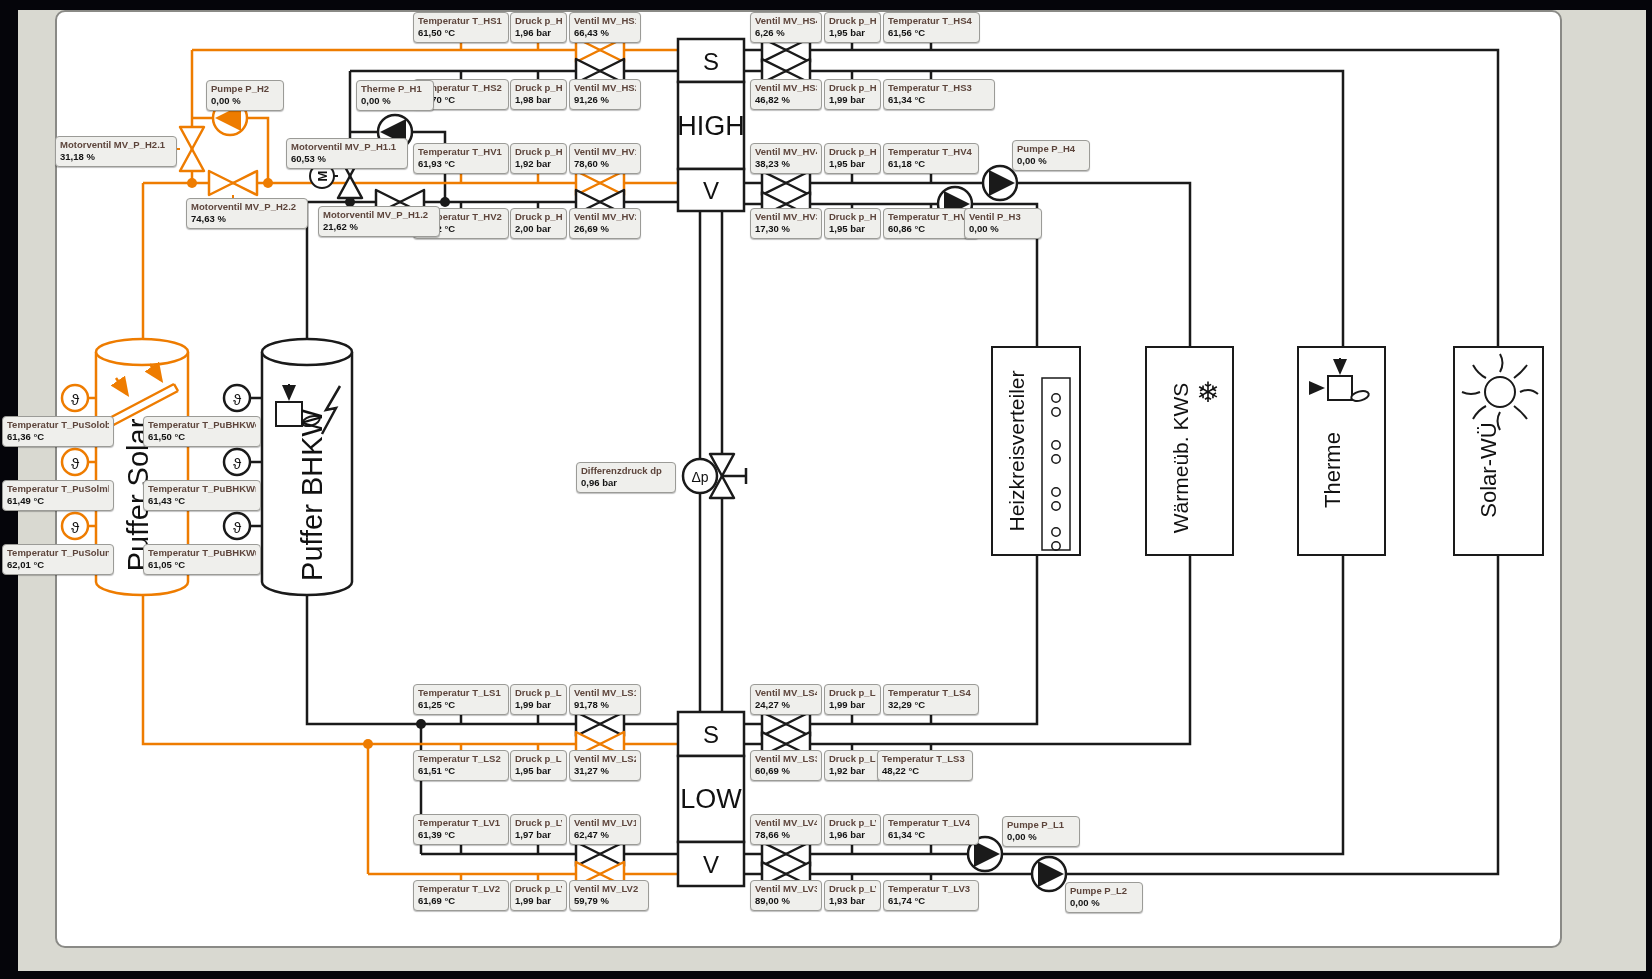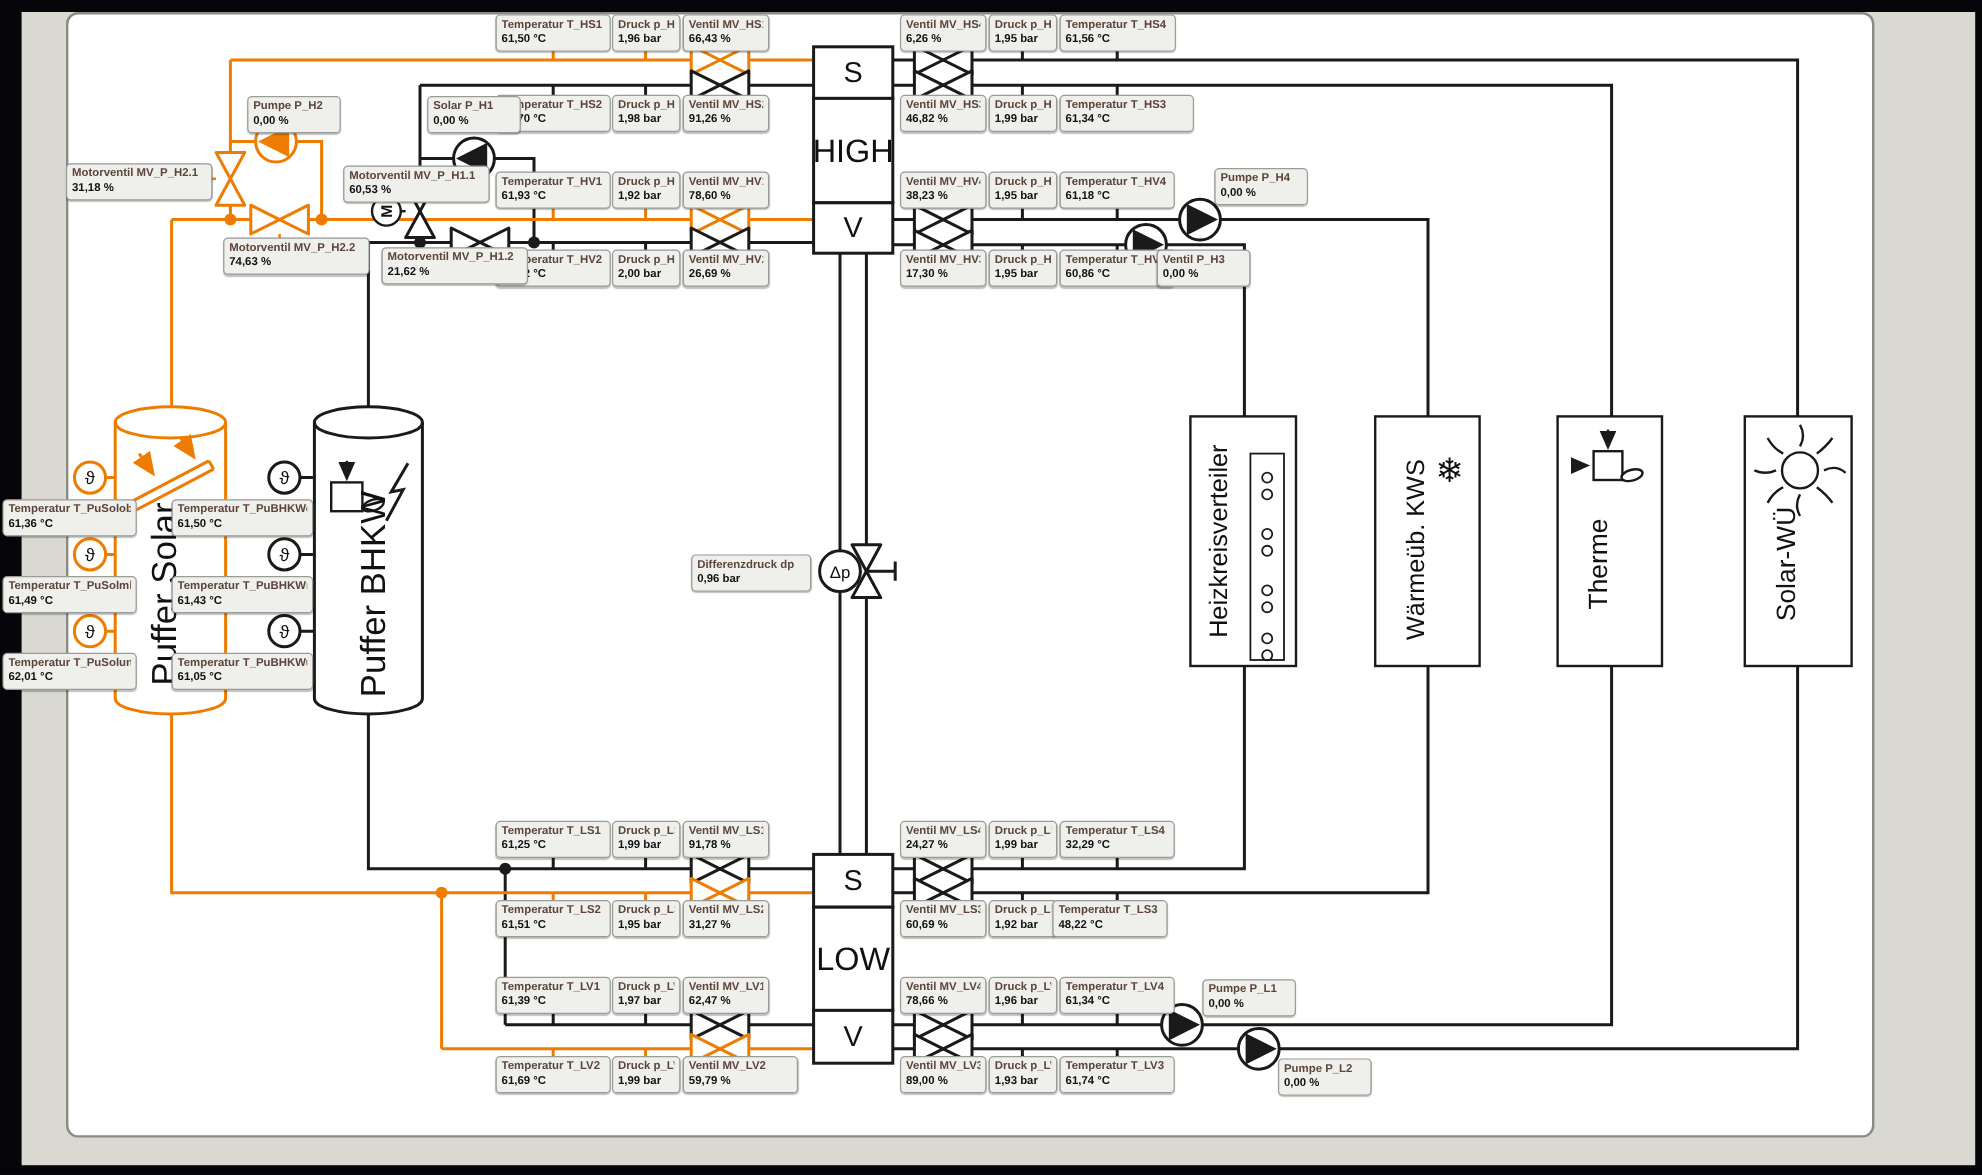--- a/index.html
+++ b/index.html
@@ -419,21 +419,21 @@
       <span class="lv">62,47 %</span>
     </div>
   <div class="lbl" style="left:413px;top:880px;width:96px">
       <span class="lt">Temperatur T_LV2</span>
       <span class="lv">61,69 °C</span>
     </div>
   <div class="lbl" style="left:510px;top:880px;width:57px">
       <span class="lt">Druck p_LV2</span>
       <span class="lv">1,99 bar</span>
     </div>
-  <div class="lbl" style="left:569px;top:880px;width:96px">
+  <div class="lbl" style="left:569px;top:880px;width:80px">
       <span class="lt">Ventil MV_LV2</span>
       <span class="lv">59,79 %</span>
     </div>
 
   <div class="lbl" style="left:750px;top:684px;width:72px">
       <span class="lt">Ventil MV_LS4</span>
       <span class="lv">24,27 %</span>
     </div>
   <div class="lbl" style="left:824px;top:684px;width:57px">
       <span class="lt">Druck p_LS4</span>
@@ -478,21 +478,21 @@
   <div class="lbl" style="left:883px;top:880px;width:96px">
       <span class="lt">Temperatur T_LV3</span>
       <span class="lv">61,74 °C</span>
     </div>
 
   <div class="lbl" style="left:206px;top:80px;width:78px">
       <span class="lt">Pumpe P_H2</span>
       <span class="lv">0,00 %</span>
     </div>
   <div class="lbl" style="left:356px;top:80px;width:78px">
-      <span class="lt">Solar P_H1</span>
+      <span class="lt">Therme P_H1</span>
       <span class="lv">0,00 %</span>
     </div>
   <div class="lbl" style="left:1012px;top:140px;width:78px">
       <span class="lt">Pumpe P_H4</span>
       <span class="lv">0,00 %</span>
     </div>
   <div class="lbl" style="left:964px;top:208px;width:78px">
       <span class="lt">Ventil P_H3</span>
       <span class="lv">0,00 %</span>
     </div>

